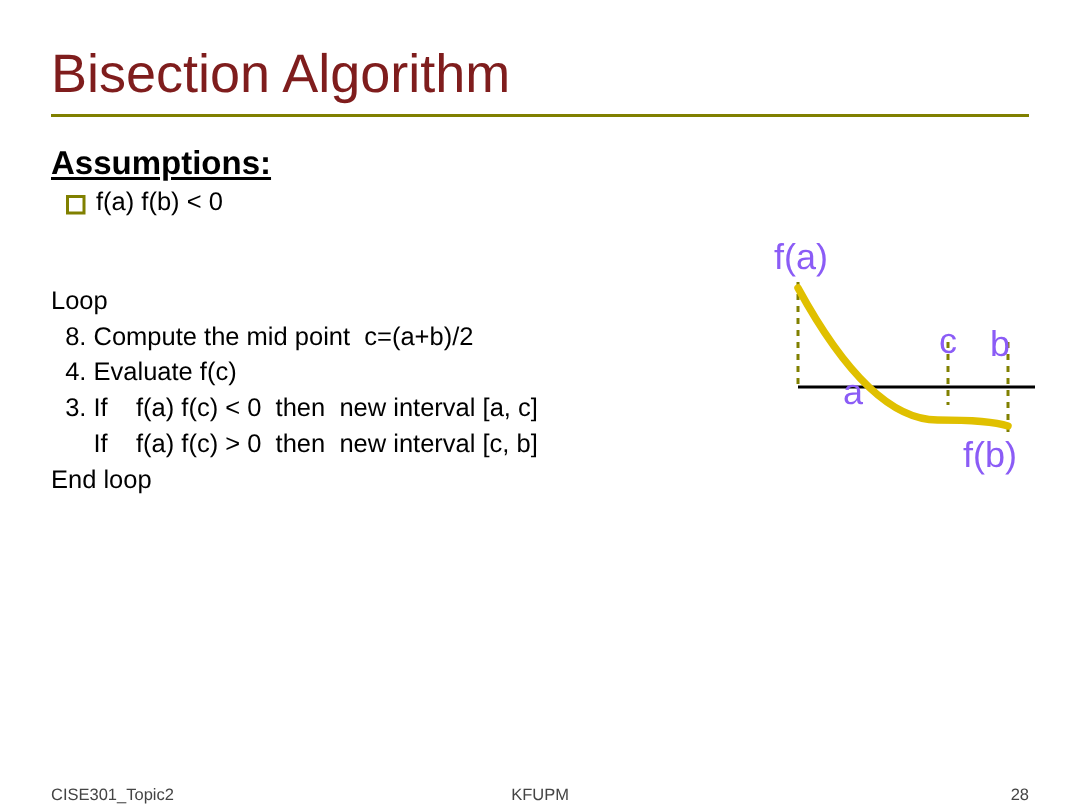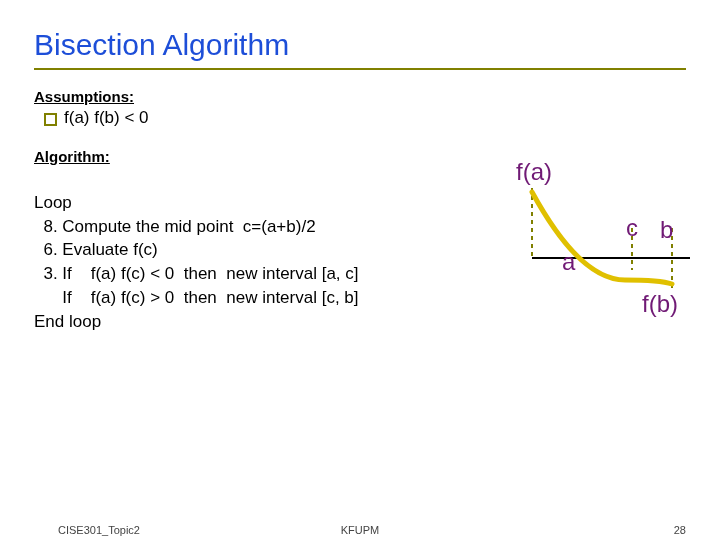--- a/index.html
+++ b/index.html
@@ -11,34 +11,34 @@
     position: relative;
     overflow: hidden;
   }
   .slide {
     padding: 28px 34px 0 34px;
     position: relative;
     height: 100%;
   }
   .title {
     font-family: Arial, sans-serif;
-    font-size: 30px;
+    font-size: 36px;
     font-weight: 400;
-    color: #1d4ed8;
+    color: #7f1d1d;
     margin-bottom: 6px;
   }
   .rule {
     border: none;
     border-top: 2px solid #808000;
     margin-bottom: 18px;
   }
   .sect-head {
     font-weight: 700;
     text-decoration: underline;
-    font-size: 15px;
+    font-size: 22px;
     margin-bottom: 2px;
   }
   .bul-list {
     list-style: none;
     margin-left: 6px;
     margin-bottom: 18px;
   }
   .bul-list li {
     font-size: 17px;
     line-height: 1.35;
@@ -69,52 +69,51 @@
     position: absolute;
     right: 10px;
     top: 160px;
     width: 200px;
     height: 180px;
   }
   .lbl {
     position: absolute;
     font-family: Arial, sans-serif;
     font-size: 24px;
-    color: #701a75;
+    color: #8b5cf6;
   }
   .footer {
     position: absolute;
     bottom: 16px;
     left: 0;
     width: 100%;
     font-size: 11px;
     color: #444;
     font-family: Arial, sans-serif;
   }
-  .f-left { position: absolute; left: 34px; margin-left: 24px; }
+  .f-left { position: absolute; left: 34px; }
   .f-center { position: absolute; left: 50%; transform: translateX(-50%); }
   .f-right { position: absolute; right: 34px; text-align: center; }
 </style>
 </head>
 <body>
 
 <div class="slide">
   <div class="title">Bisection Algorithm</div>
   <hr class="rule">
 
   <div class="sect-head">Assumptions:</div>
   <ul class="bul-list">
     <li>f(a) f(b) &lt; 0</li>
   </ul>
 
-  <div class="sect-head">Algorithm:</div>
   <div class="body-block algo">
 <span class="bold">Loop</span>
 <span>  8. Compute the mid point  c=(a+b)/2</span>
-<span>  6. Evaluate f(c)</span>
+<span>  4. Evaluate f(c)</span>
 <span>  3. If    f(a) f(c) &lt; 0  then  new interval [a, c]</span>
 <span>      If    f(a) f(c) &gt; 0  then  new interval [c, b]</span>
 <span class="bold">End loop</span></div>
 
   <div class="diagram">
     <svg width="200" height="180">
 
       <line x1="22" y1="28" x2="22" y2="98" stroke="#808000" stroke-width="2" stroke-dasharray="4 4"></line>
 
       <line x1="22" y1="98" x2="180" y2="98" stroke="#000" stroke-width="2"></line>

